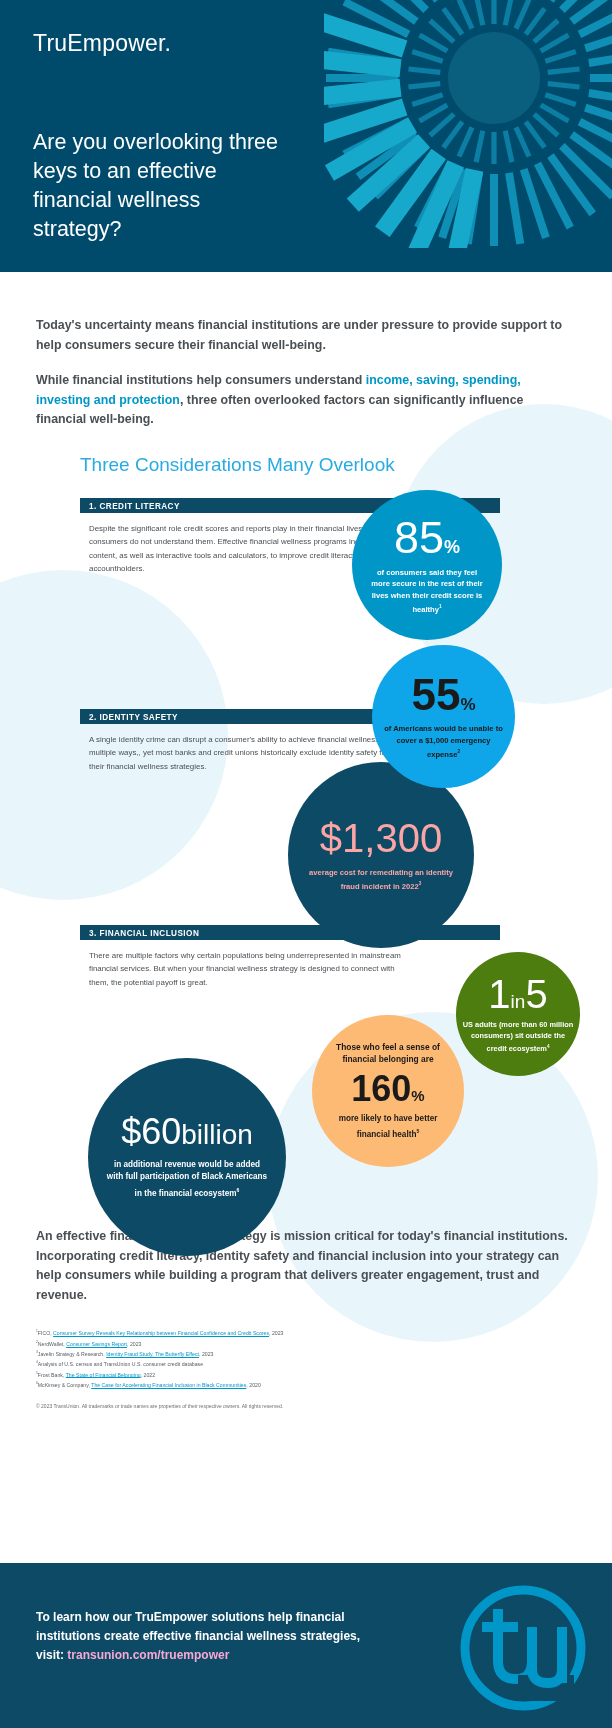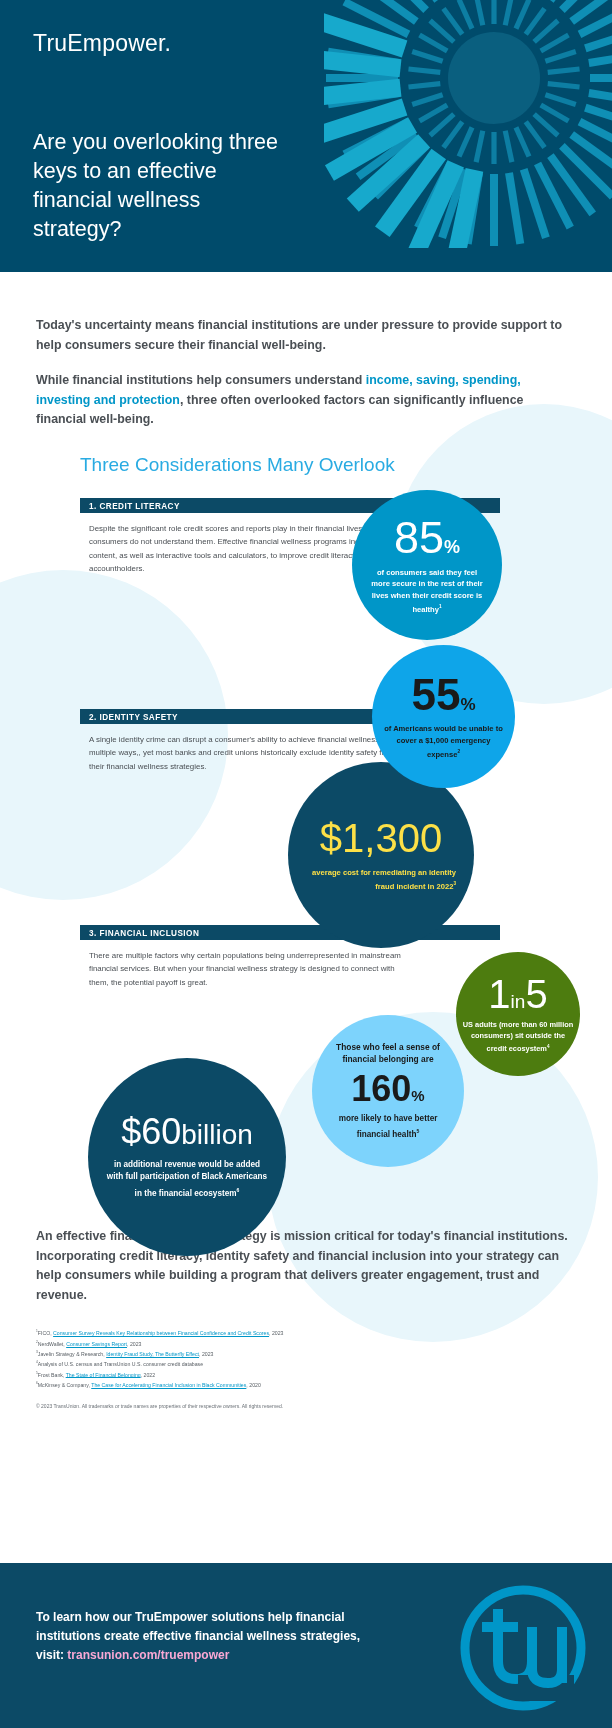--- a/index.html
+++ b/index.html
@@ -100,38 +100,38 @@
   .c55 {
     width:143px; height:143px; background:#0ea5e9; color:#1a1a1a;
     left:372px; top:645px; z-index:4;justify-content:center;
   }
   .c55 .c-big { font-size:44px; font-weight:bold; }
   .c55 .c-pct { font-size:17px; }
   .c55 .c-sub { margin-top:6px; width:124px; }
 
   
   .c1300 {
-    width:186px; height:186px; background:#0c4a66; color:#fde047;
-    left:288px; top:762px; z-index:3;text-align:right;
+    width:186px; height:186px; background:#0c4a66; color:#fca5a5;
+    left:288px; top:762px; z-index:3;
   }
   .c1300 .c-big { font-size:40px; }
   .c1300 .c-sub { margin-top:9px; width:150px; }
 
   
   .c1in5 {
     width:124px; height:124px; background:#4d7c0f; color:#fff;
     left:456px; top:952px; z-index:4;
   }
   .c1in5 .c-big { font-size:40px; }
   .c1in5 .in { font-size:19px; }
   .c1in5 .c-sub { margin-top:5px; width:112px; font-size:7.4px; line-height:11px; }
 
   
   .c160 {
-    width:152px; height:152px; background:#7dd3fc; color:#1a1a1a;
+    width:152px; height:152px; background:#fdba74; color:#1a1a1a;
     left:312px; top:1015px; z-index:3;
   }
   .c160 .c-big { font-size:36px; font-weight:bold; }
   .c160 .c-pct { font-size:15px; }
   .c160 .c-top { font-size:8.4px; line-height:12.6px; font-weight:bold; width:130px; margin-bottom:5px; }
   .c160 .c-sub { margin-top:6px; width:130px; font-size:8.2px; line-height:12.2px; }
 
   
   .c60 {
     width:198px; height:198px; background:#0c4a66; color:#fff;

